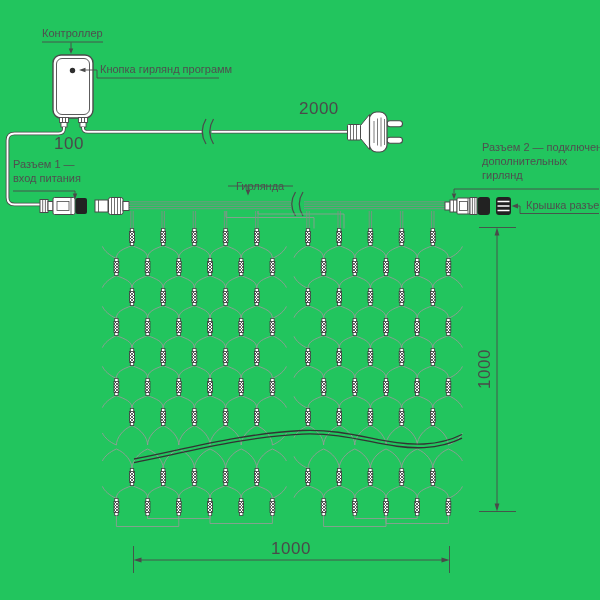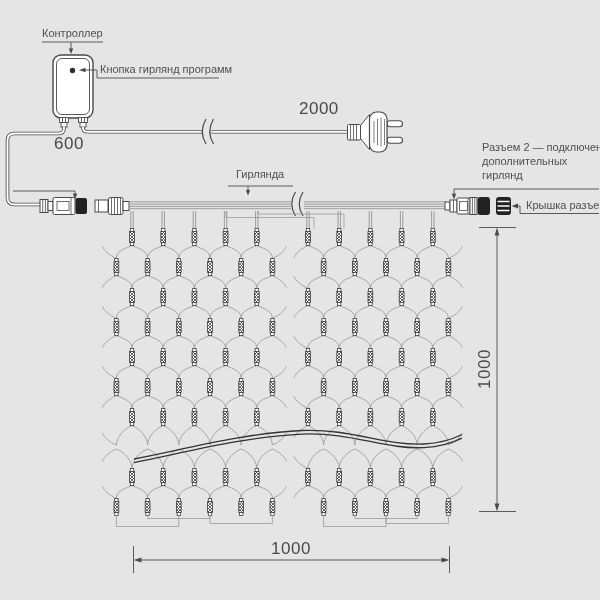--- a/index.html
+++ b/index.html
@@ -1,16 +1,16 @@
 <!DOCTYPE html>
 <html><head>
 <meta charset="utf-8">
 <style>
   html,body{margin:0;padding:0;background:#fff;}
-  .stage{position:relative;width:600px;height:600px;background:#e5e5e5;overflow:hidden;
+  .stage{position:relative;width:600px;height:600px;background:#22c55e;overflow:hidden;
          font-family:"Liberation Sans",sans-serif;}
   svg{position:absolute;left:0;top:0;}
   .lbl{position:absolute;font:11px/14px "Liberation Sans",sans-serif;color:#4f4f4f;white-space:nowrap;}
   .num{position:absolute;font:17px/18px "Liberation Sans",sans-serif;color:#4a4a4a;letter-spacing:.5px;white-space:nowrap;}
   .center{text-align:center;}
   .rot{transform:rotate(-90deg);}
 </style>
 </head>
 <body>
 
@@ -681,23 +681,27 @@
     <path d="M133.5,546V573"></path>
         <path d="M449.5,546V573"></path>
     <path d="M140,560H443"></path>
     <path d="M133.5,560L141.5,557.6V562.4Z" fill="#4a4a4a" stroke="none"></path>
     <path d="M449.5,560L441.5,557.6V562.4Z" fill="#4a4a4a" stroke="none"></path>
   </g>
 </svg>
 
 <div class="lbl" style="left:42px;top:26px">Контроллер</div>
 <div class="lbl" style="left:100px;top:62px">Кнопка гирлянд программ</div>
-<div class="num" style="left:54px;top:135px">600</div>
+<div class="num" style="left:54px;top:135px">100</div>
+<div class="lbl" style="left:13px;top:157px">
+  <span style="display:block">Разъем 1 —</span>
+  <span style="display:block">вход питания</span>
+</div>
 <div class="num" style="left:299px;top:100px">2000</div>
-<div class="lbl" style="left:236px;top:167px">Гирлянда</div>
+<div class="lbl" style="left:236px;top:179px">Гирлянда</div>
 <div class="lbl" style="left:482px;top:140px">
   <span style="display:block">Разъем 2 — подключение</span>
   <span style="display:block">дополнительных</span>
   <span style="display:block">гирлянд</span>
 </div>
 <div class="lbl" style="left:526px;top:198px">Крышка разъема</div>
 <div class="num rot center" style="left:445px;top:360px;width:80px;height:18px">1000</div>
 <div class="num center" style="left:251px;top:540px;width:80px">1000</div>
 
 </div>

